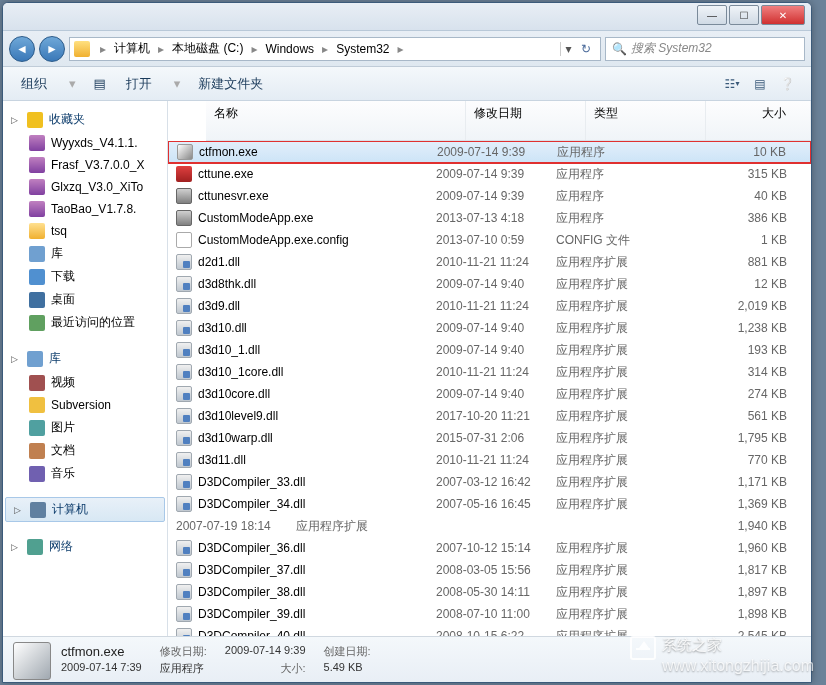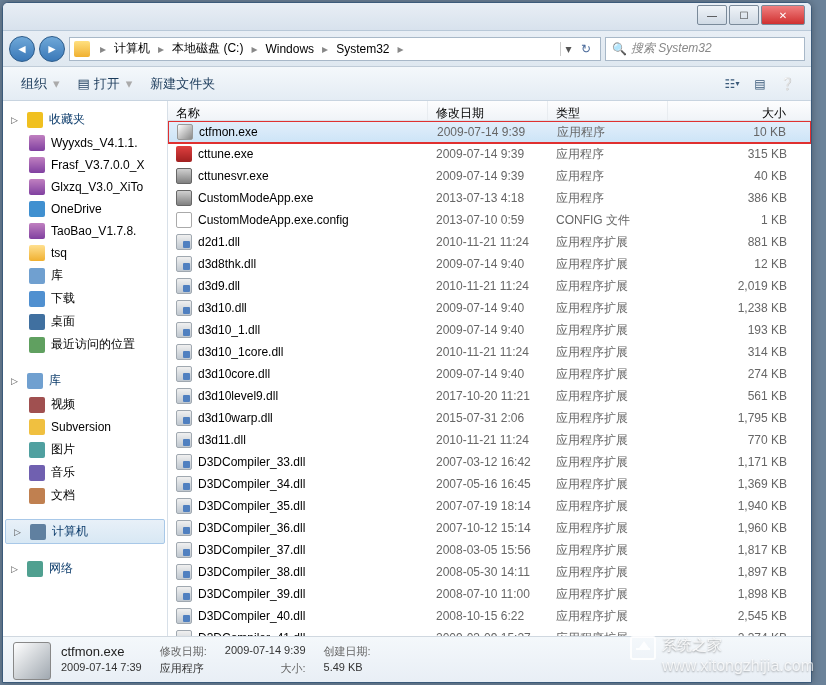--- a/index.html
+++ b/index.html
@@ -12,21 +12,21 @@
 .navbtn { width: 26px; height: 26px; border-radius: 50%; background: linear-gradient(to bottom, #6fa8d8, #3a78b8); border: 1px solid #2a5a8a; display: flex; align-items: center; justify-content: center; color: #fff; font-size: 12px; }
 .breadcrumb { flex: 1; height: 24px; background: #fff; border: 1px solid #a8b8c8; display: flex; align-items: center; padding: 0 4px; font-size: 12px; }
 .bc-sep { color: #888; padding: 0 6px; }
 .bc-item { padding: 0 2px; }
 .bc-icon { width: 16px; height: 16px; background: linear-gradient(to bottom, #ffe080, #f0b030); border-radius: 2px; margin-right: 4px; }
 .refresh { width: 20px; text-align: center; color: #4a6a9a; }
 .dropdown-arrow { width: 16px; text-align: center; color: #555; border-left: 1px solid #ccc; }
 .searchbox { width: 200px; height: 24px; background: #fff; border: 1px solid #a8b8c8; display: flex; align-items: center; padding: 0 6px; font-size: 12px; color: #888; font-style: italic; }
 .search-icon { margin-right: 4px; color: #4a6a9a; font-style: normal; }
 .toolbar { height: 34px; background: linear-gradient(to bottom, #f4f8fb, #e4ecf4); border-bottom: 1px solid #c8d4e0; display: flex; align-items: center; padding: 0 10px; font-size: 13px; }
-.tb-item { padding: 4px 8px; display: flex; align-items: center; gap: 4px; color: #1a3a5a; }
+.tb-item { padding: 4px 8px; display: flex; align-items: center; gap: 20px; color: #1a3a5a; }
 .tb-sep { color: #aaa; margin: 0 2px; }
 .tb-right { margin-left: auto; display: flex; gap: 2px; }
 .tb-iconbtn { width: 26px; height: 22px; border: 1px solid transparent; display: flex; align-items: center; justify-content: center; font-size: 12px; color: #3a5a7a; }
 .content { display: flex; height: 535px; }
 .sidebar { width: 165px; background: #fff; border-right: 1px solid #d8e0e8; overflow-y: auto; overflow-x: hidden; padding: 6px 0; font-size: 12px; }
 .side-group { margin-bottom: 12px; }
 .side-header { padding: 4px 8px; display: flex; align-items: center; gap: 6px; color: #0a3a6a; font-weight: normal; }
 .side-item { padding: 3px 8px 3px 26px; display: flex; align-items: center; gap: 6px; white-space: nowrap; }
 .side-item.selected { background: linear-gradient(to bottom, #e8f0f8, #d8e8f4); border: 1px solid #a8c8e8; border-radius: 2px; margin: 0 2px; padding-left: 24px; }
 .s-icon { width: 16px; height: 16px; flex-shrink: 0; border-radius: 2px; }
@@ -40,21 +40,21 @@
 .dl { background: #5090d0; }
 .desk { background: #4070a0; }
 .rec { background: #60a060; }
 .vid { background: #a05050; }
 .pic { background: #50a0a0; }
 .doc { background: #c08050; }
 .mus { background: #7060b0; }
 .svn { background: #f0c040; }
 .triangle { font-size: 9px; color: #555; width: 10px; display: inline-block; }
 .filelist { flex: 1; display: flex; flex-direction: column; overflow: hidden; }
-.cols { display: flex; height: 20px; background: linear-gradient(to bottom, #fdfdfe, #f0f4f8); border-bottom: 1px solid #d8e0e8; font-size: 12px; }
+.cols { display: flex; height: 40px; background: linear-gradient(to bottom, #fdfdfe, #f0f4f8); border-bottom: 1px solid #d8e0e8; font-size: 12px; margin-left: 38px; }
 .col { padding: 4px 8px; border-right: 1px solid #e8ecf0; }
 .col-name { width: 260px; }
 .col-date { width: 120px; }
 .col-type { width: 120px; }
 .col-size { flex: 1; text-align: right; padding-right: 24px; }
 .rows { flex: 1; overflow-y: scroll; overflow-x: hidden; font-size: 12px; }
 .row { display: flex; height: 22px; align-items: center; }
 .row.selected { background: linear-gradient(to bottom, #e2eefb, #cde4f7); border: 1px solid #94c1ea; }
 .row.highlighted { outline: 2px solid #e03030; outline-offset: -1px; }
 .cell { padding: 0 8px; white-space: nowrap; overflow: hidden; }
@@ -153,24 +153,20 @@
             </div>
             <div class="side-item">
               <span class="s-icon rar"></span>
               <span>Frasf_V3.7.0.0_X</span>
             </div>
             <div class="side-item">
               <span class="s-icon rar"></span>
               <span>Glxzq_V3.0_XiTo</span>
             </div>
             <div class="side-item">
-              <span class="s-icon cloud"></span>
-              <span>OneDrive</span>
-            </div>
-            <div class="side-item">
               <span class="s-icon rar"></span>
               <span>TaoBao_V1.7.8.</span>
             </div>
             <div class="side-item">
               <span class="s-icon folder"></span>
               <span>tsq</span>
             </div>
             <div class="side-item">
               <span class="s-icon lib"></span>
               <span>库</span>
@@ -202,26 +198,26 @@
             </div>
             <div class="side-item">
               <span class="s-icon svn"></span>
               <span>Subversion</span>
             </div>
             <div class="side-item">
               <span class="s-icon pic"></span>
               <span>图片</span>
             </div>
             <div class="side-item">
+              <span class="s-icon doc"></span>
+              <span>文档</span>
+            </div>
+            <div class="side-item">
               <span class="s-icon mus"></span>
               <span>音乐</span>
-            </div>
-            <div class="side-item">
-              <span class="s-icon doc"></span>
-              <span>文档</span>
             </div>
           </div>
       </div>
       <div class="side-group">
         <div class="side-header selected side-item" style="padding-left:8px">
           <span class="triangle">▷</span>
           <span class="s-icon pc"></span>
           <span>计算机</span>
         </div>
       </div>
@@ -389,24 +385,20 @@
           <div class="row">
             <div class="cell cell-name">
               <span class="f-icon dll"></span>
               <span>D3DCompiler_34.dll</span>
             </div>
             <div class="cell cell-date">2007-05-16 16:45</div>
             <div class="cell cell-type">应用程序扩展</div>
             <div class="cell cell-size">1,369 KB</div>
           </div>
           <div class="row">
-            <div class="cell cell-name">
-              <span class="f-icon dll"></span>
-              <span>D3DCompiler_35.dll</span>
-            </div>
             <div class="cell cell-date">2007-07-19 18:14</div>
             <div class="cell cell-type">应用程序扩展</div>
             <div class="cell cell-size">1,940 KB</div>
           </div>
           <div class="row">
             <div class="cell cell-name">
               <span class="f-icon dll"></span>
               <span>D3DCompiler_36.dll</span>
             </div>
             <div class="cell cell-date">2007-10-12 15:14</div>

